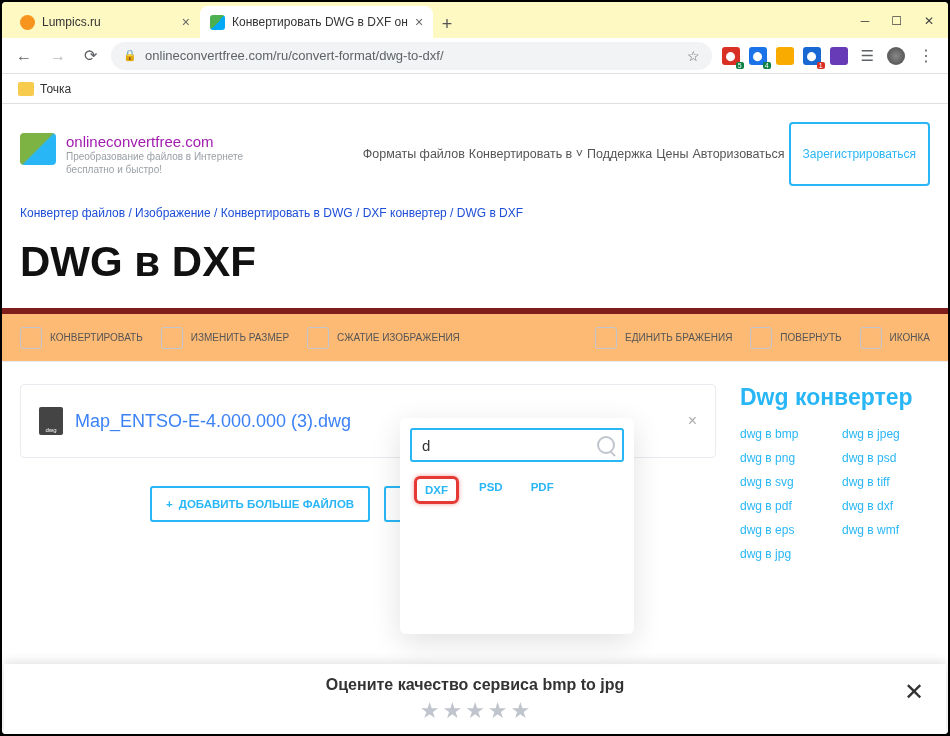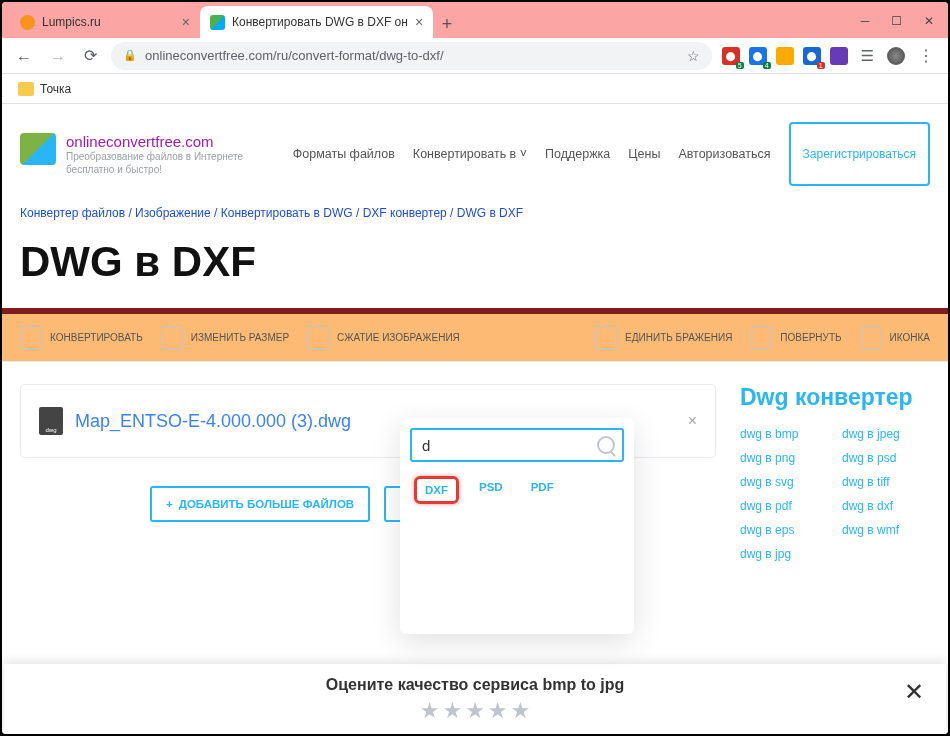--- a/index.html
+++ b/index.html
@@ -1,18 +1,18 @@
 <!DOCTYPE html>
 <html><head>
 <meta charset="utf-8">
 <style>
 * { margin:0; padding:0; box-sizing:border-box; font-family:Arial,sans-serif; }
 body { background:#000; width:950px; height:736px; overflow:hidden; position:relative; }
 .browser { background:#fff; width:946px; height:732px; margin:2px; border-radius:4px; overflow:hidden; display:flex; flex-direction:column; }
-.titlebar { background:#fca5a5; height:36px; display:flex; align-items:flex-end; position:relative; }
+.titlebar { background:#fef9c3; height:36px; display:flex; align-items:flex-end; position:relative; }
 .tabs { display:flex; align-items:flex-end; padding-left:8px; flex:1; }
 .tab { height:32px; display:flex; align-items:center; padding:0 10px; font-size:12px; color:#333; border-radius:8px 8px 0 0; min-width:190px; gap:7px; cursor:pointer; }
 .tab.active { background:#fff; }
 .tab.inactive { background:transparent; }
 .tab-icon { width:15px; height:15px; border-radius:50%; flex-shrink:0; }
 .tab-icon.lump { background:#f7941e; }
 .tab-icon.conv { background:linear-gradient(135deg,#4caf50 50%,#03a9f4 50%); border-radius:3px; }
 .tab-title { flex:1; white-space:nowrap; overflow:hidden; text-overflow:ellipsis; }
 .tab-close { color:#666; font-size:14px; cursor:pointer; }
 .newtab { width:28px; height:28px; display:flex; align-items:center; justify-content:center; color:#555; font-size:18px; cursor:pointer; }
@@ -28,21 +28,21 @@
 .ext-icons { display:flex; gap:9px; align-items:center; }
 .ext-ico { width:18px; height:18px; border-radius:3px; display:flex; align-items:center; justify-content:center; font-size:9px; color:#fff; cursor:pointer; position:relative; }
 .bookmarks-bar { height:30px; background:#fff; display:flex; align-items:center; padding:0 16px; gap:6px; font-size:12px; color:#333; border-bottom:1px solid #e0e0e0; }
 .bookmark-folder { width:16px; height:14px; background:#f7cb4d; border-radius:2px; }
 .page { flex:1; background:#fff; overflow:hidden; position:relative; }
 .page-header { display:flex; align-items:center; padding:18px 18px 16px; gap:14px; }
 .logo { display:flex; gap:10px; align-items:flex-start; }
 .logo-icon { width:36px; height:32px; background:linear-gradient(135deg,#7cb342 48%,#29b6f6 52%); border-radius:4px; position:relative; }
 .logo-text .brand { font-size:15px; font-weight:normal; color:#a21caf; }
 .logo-text .tagline { font-size:10px; color:#9aa0a6; max-width:180px; line-height:1.3; }
-.main-nav { display:flex; gap:18px; font-size:12.5px; color:#555; align-items:center; margin-left:auto; }
+.main-nav { display:flex; gap:4px; font-size:12.5px; color:#555; align-items:center; margin-left:auto; }
 .main-nav span { cursor:pointer; }
 .register-btn { border:2px solid #29b6f6; color:#29b6f6; padding:23px 12px; border-radius:4px; font-size:12px; cursor:pointer; }
 .breadcrumb { padding:4px 18px 10px; font-size:12px; color:#1d4ed8; }
 .breadcrumb span { cursor:pointer; }
 .page-title { padding:8px 18px 22px; font-size:42px; font-weight:bold; color:#111; }
 .action-strip { background:#fdba74; display:flex; align-items:center; padding:0 18px; height:54px; gap:18px; border-top:6px solid #7f1d1d; border-bottom:1px solid #eaecef; }
 .action-item { display:flex; align-items:center; gap:8px; font-size:10px; color:#555; cursor:pointer; }
 .action-icon { width:22px; height:22px; border:1.5px solid #c0c5cd; border-radius:3px; position:relative; }
 .content-area { display:flex; padding:22px 18px; gap:24px; }
 .left-col { flex:1; }

